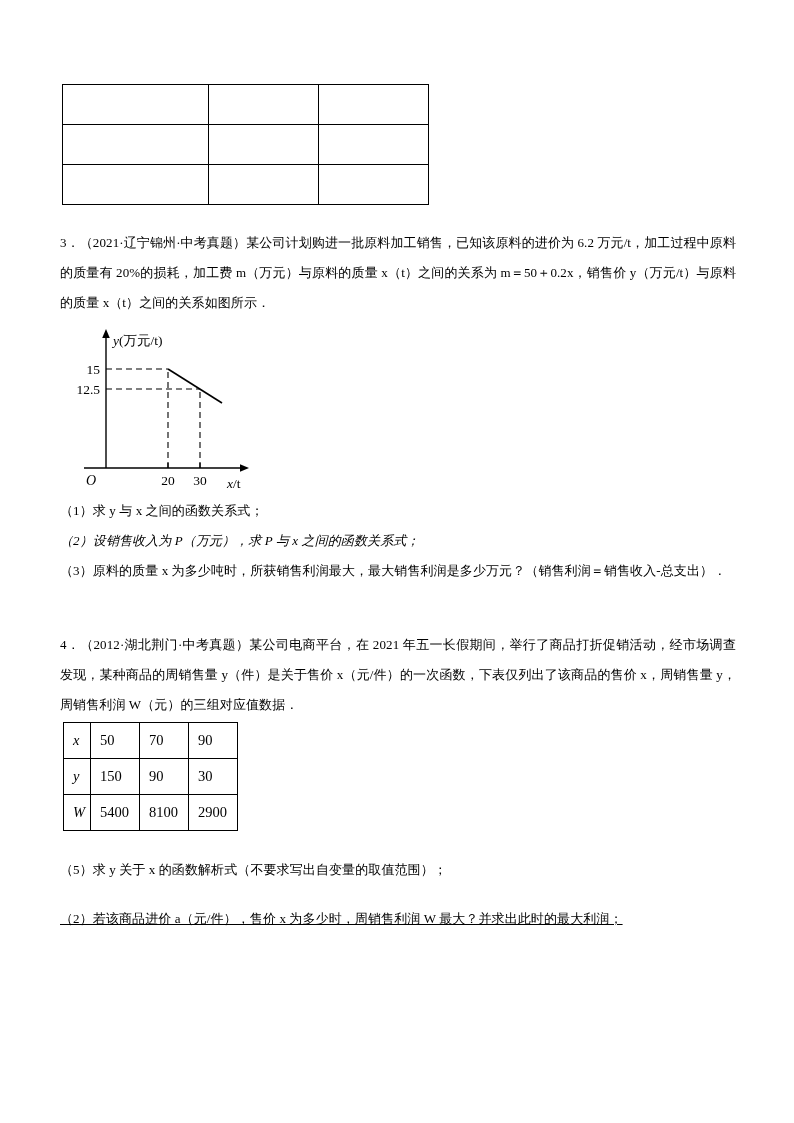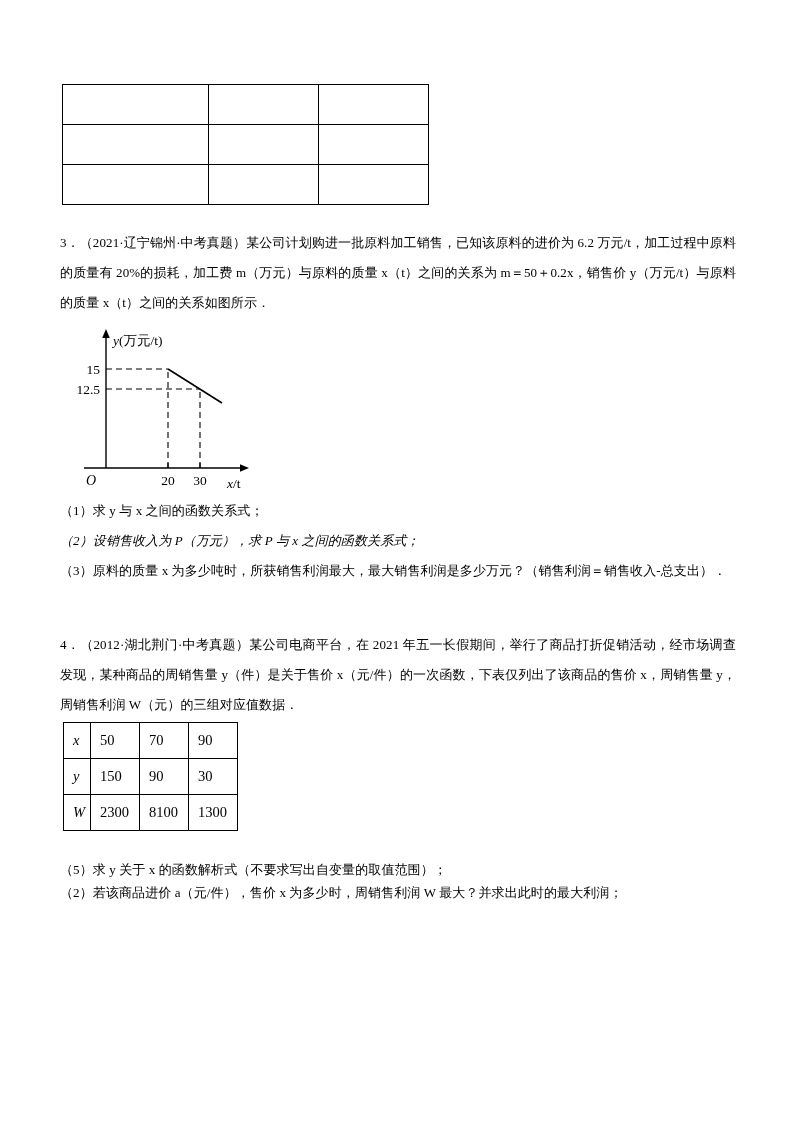--- a/index.html
+++ b/index.html
@@ -48,21 +48,21 @@
     text-align: justify;
     text-justify: inter-ideograph;
   }
 
   #p3-stem  { left: 60px; top: 228px; width: 676px; text-indent: 0; }
   #p3-q1    { left: 60px; top: 496px; width: 676px; }
   #p3-q2    { left: 60px; top: 526px; width: 676px; font-style: italic; }
   #p3-q3    { left: 60px; top: 556px; width: 676px; }
   #p4-stem  { left: 60px; top: 630px; width: 676px; }
   #p4-q1    { left: 60px; top: 855px; width: 676px; }
-  #p4-q2    { left: 60px; top: 878px; width: 676px; }
+  #p4-q2    { left: 60px; top: 904px; width: 676px; text-decoration: underline; }
   #p4-q3    { left: 60px; top: 915px; width: 676px; }
 
   
   .figure {
     position: absolute;
     left: 72px;
     top: 325px;
     width: 220px;
     height: 165px;
   }
@@ -174,23 +174,23 @@
         <td>90</td>
       </tr>
       <tr>
         <td class="hdr">y</td>
         <td>150</td>
         <td>90</td>
         <td>30</td>
       </tr>
       <tr>
         <td class="hdr">W</td>
-        <td>2300</td>
+        <td>5400</td>
         <td>8100</td>
-        <td>1300</td>
+        <td>2900</td>
       </tr>
     </tbody>
   </table>
 
   <div class="para" id="p4-q1">（5）求 y 关于 x 的函数解析式（不要求写出自变量的取值范围）；</div>
   <div class="para" id="p4-q2">（2）若该商品进价 a（元/件），售价 x 为多少时，周销售利润 W 最大？并求出此时的最大利润；</div>
 
 </div>
 
 </body></html>

